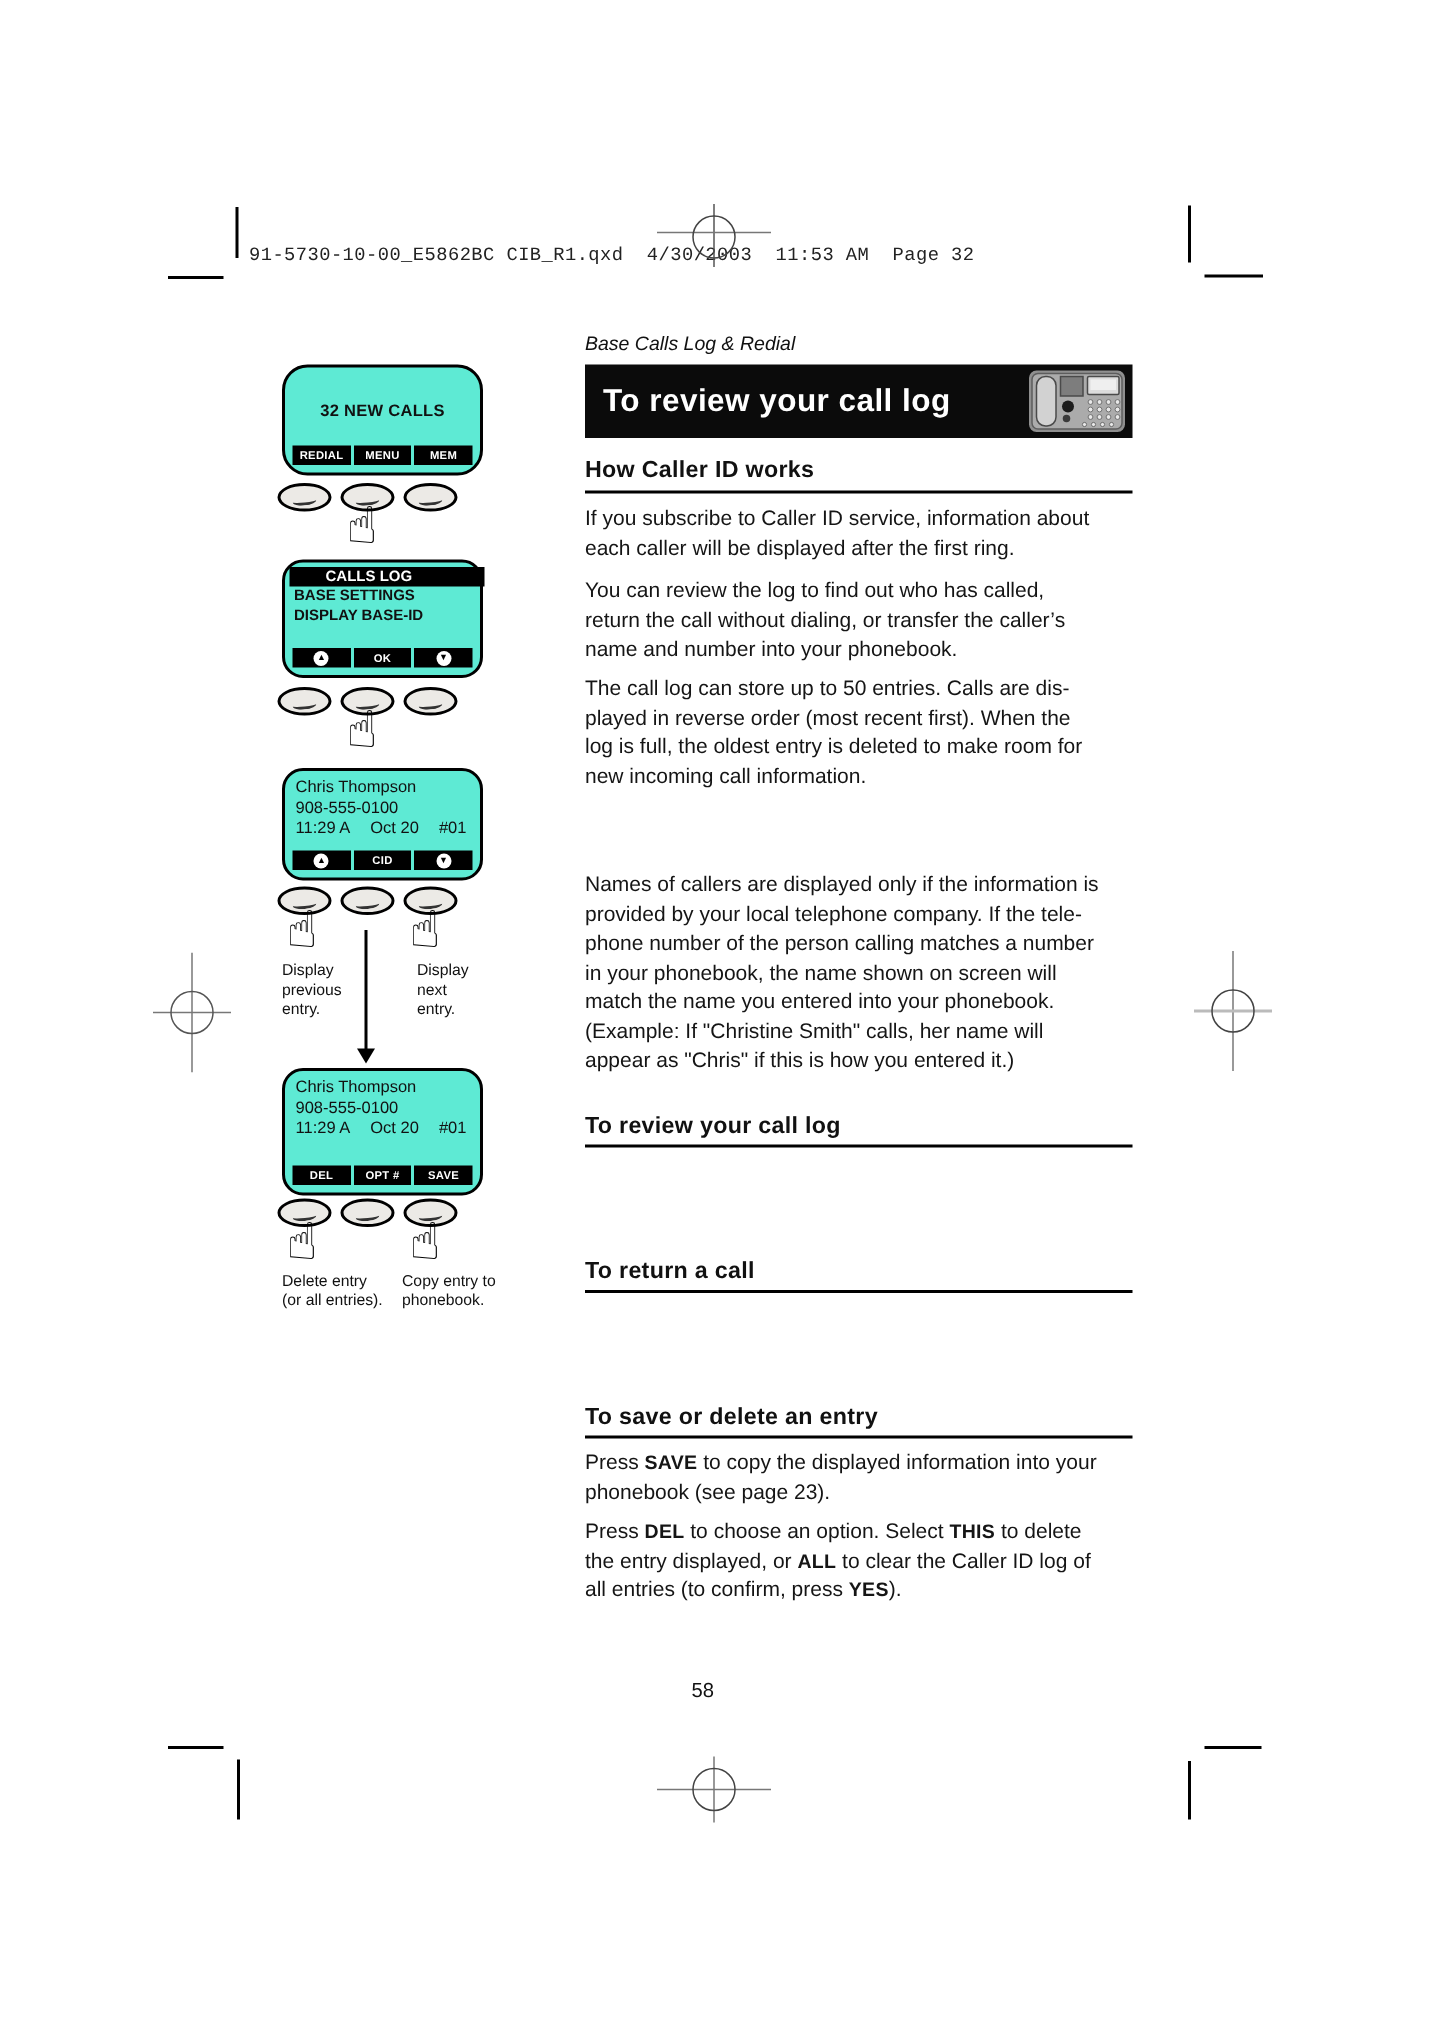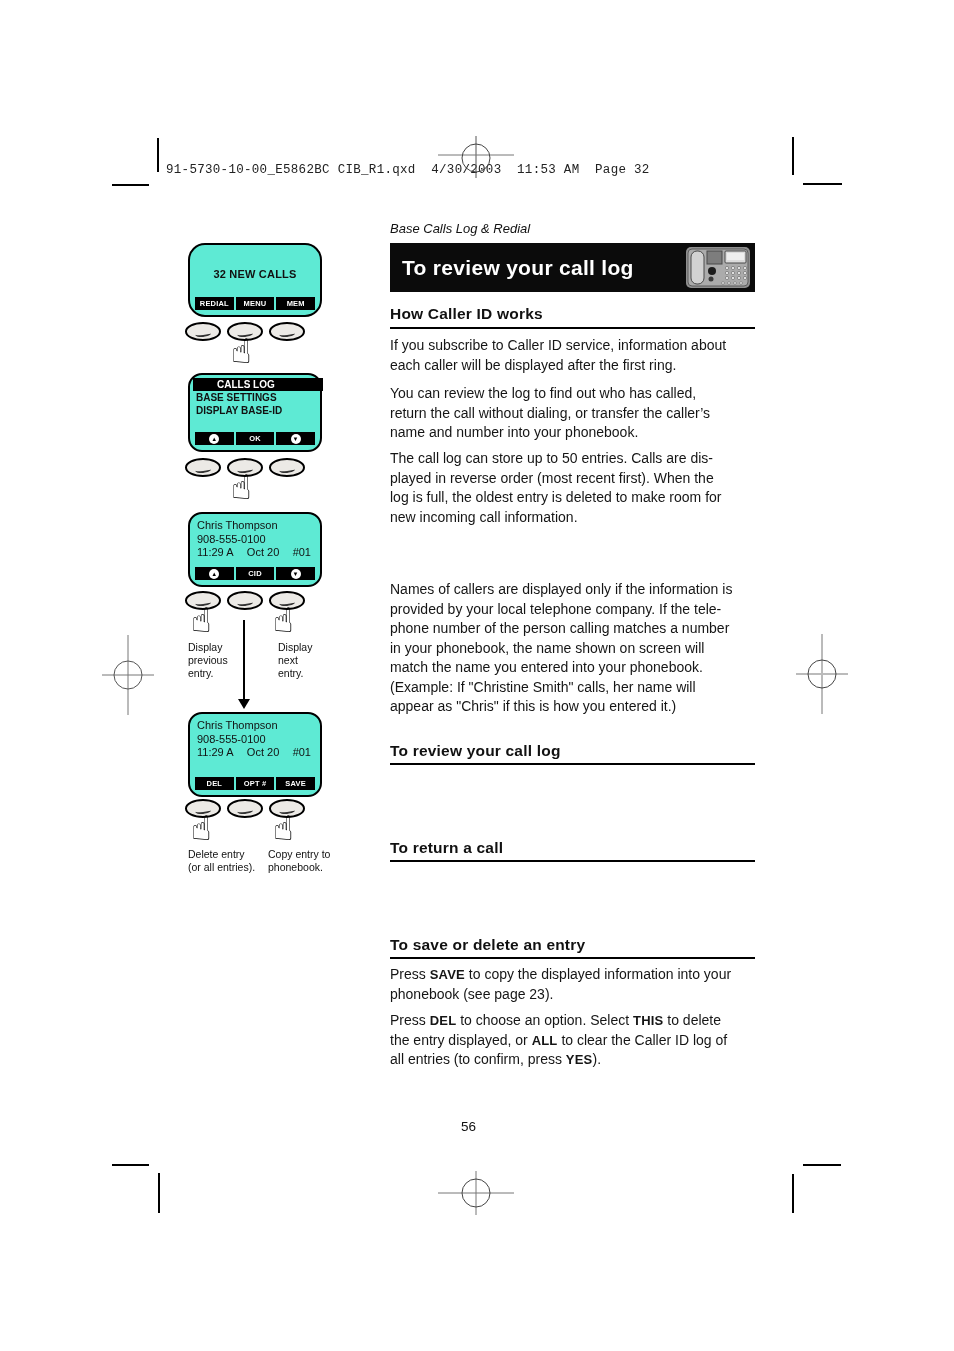--- a/index.html
+++ b/index.html
@@ -239,14 +239,14 @@
   <div class="rule" style="top:860px"></div>
 
   <div class="heading" style="top:936px">To save or delete an entry</div>
   <div class="rule" style="top:957px"></div>
   <div class="para" style="top:965px"><span>Press </span><span class="bold-term">SAVE</span><span> to copy the displayed information into your
 phonebook (see page 23).</span></div>
   <div class="para" style="top:1011px"><span>Press </span><span class="bold-term">DEL</span><span> to choose an option. Select </span><span class="bold-term">THIS</span><span> to delete
 the entry displayed, or </span><span class="bold-term">ALL</span><span> to clear the Caller ID log of
 all entries (to confirm, press </span><span class="bold-term">YES</span><span>).</span></div>
 
-  <div class="page-number">56</div>
+  <div class="page-number">58</div>
 </div>
 
 </body></html>

